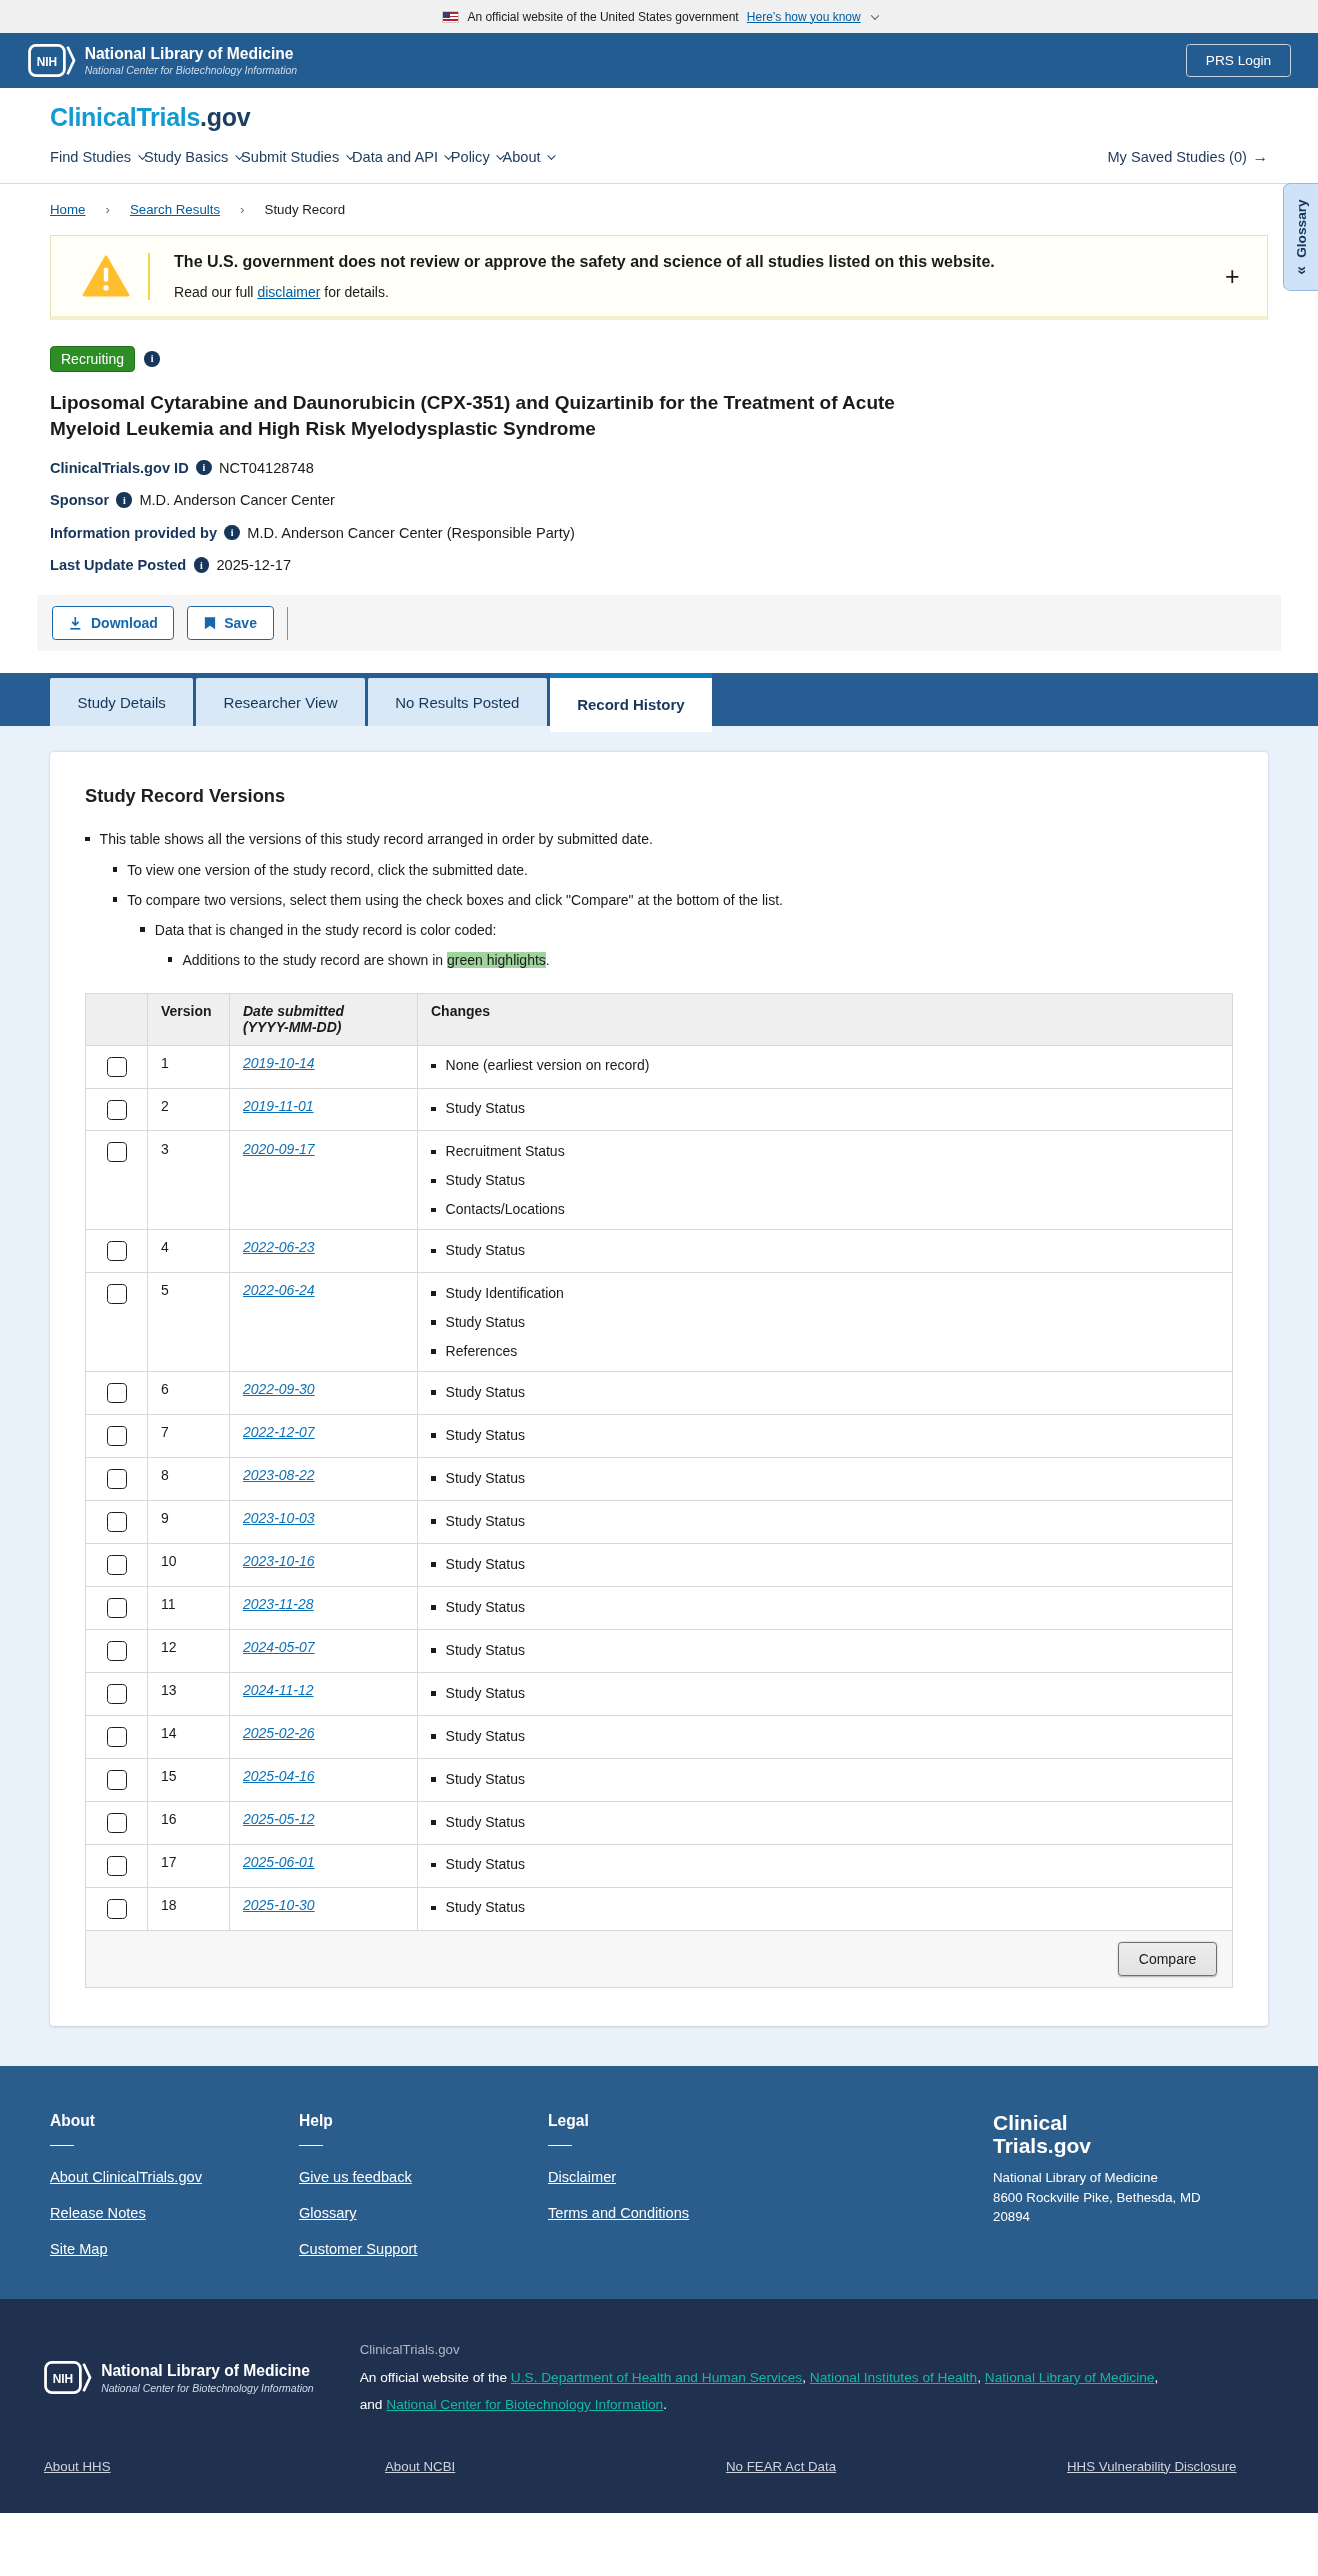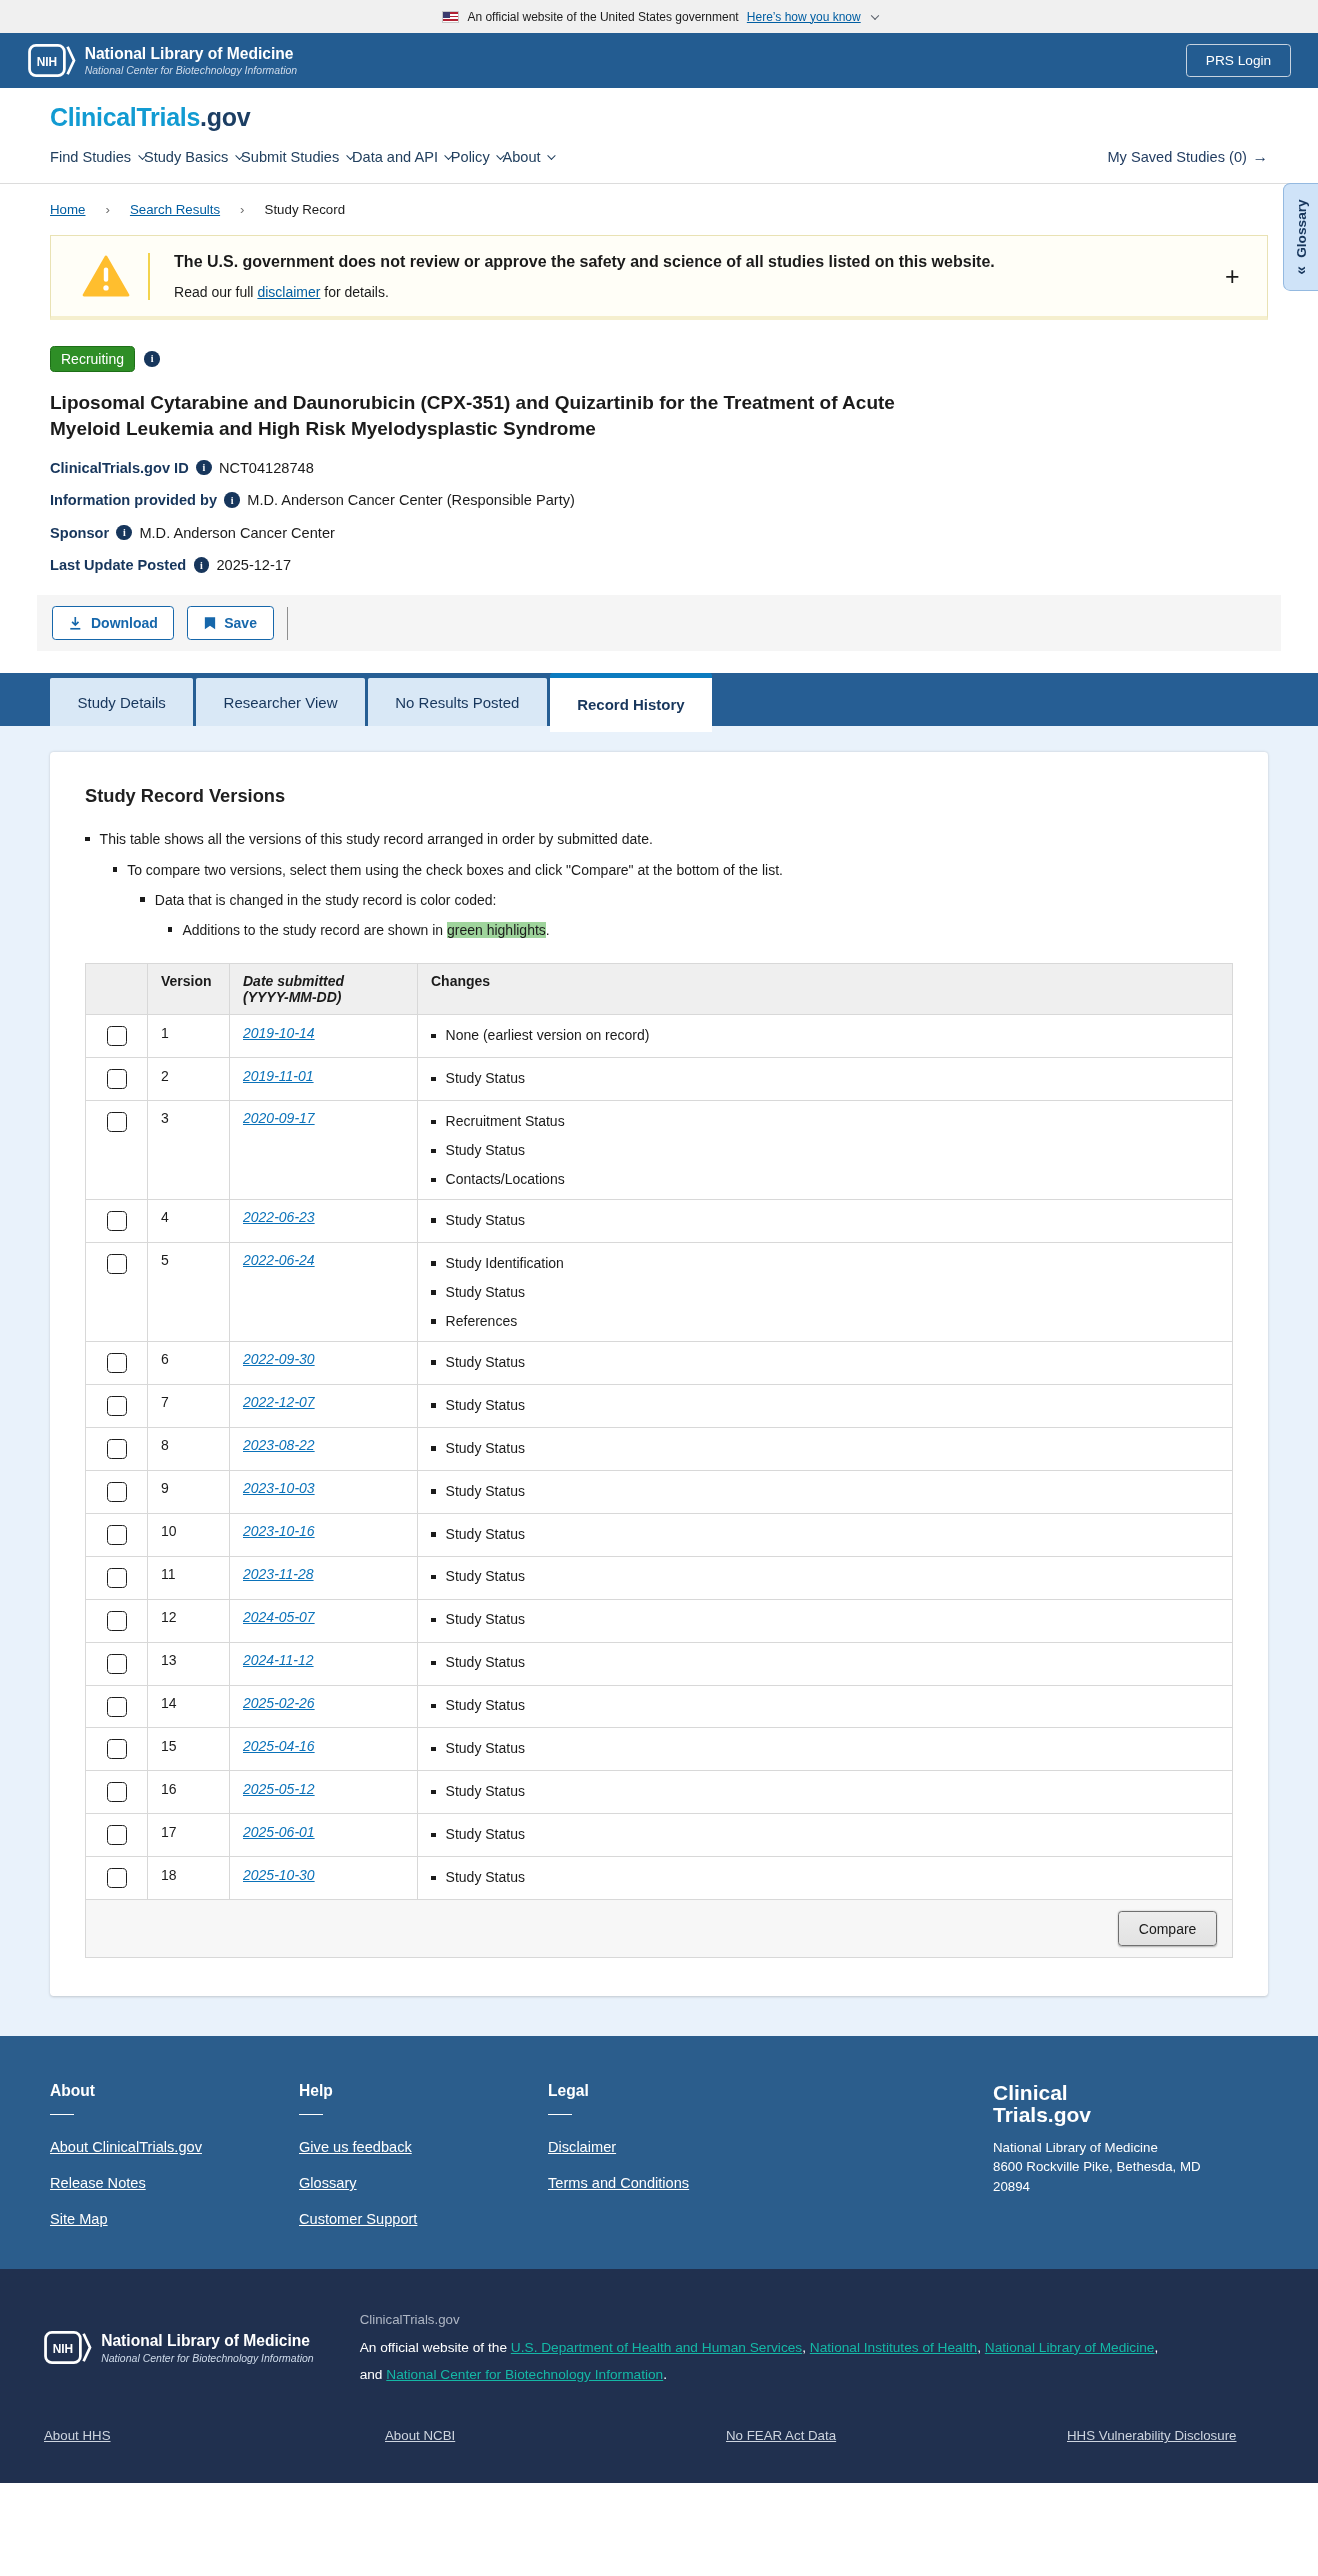--- a/index.html
+++ b/index.html
@@ -232,28 +232,28 @@
 
 <h1 class="study-title">Liposomal Cytarabine and Daunorubicin (CPX-351) and Quizartinib for the Treatment of Acute Myeloid Leukemia and High Risk Myelodysplastic Syndrome</h1>
 
 <div class="meta-block">
   <div class="meta-row">
     <span class="meta-label">ClinicalTrials.gov ID</span>
     <span class="info-icon"></span>
     <span>NCT04128748</span>
   </div>
   <div class="meta-row">
+    <span class="meta-label">Sponsor</span>
+    <span class="info-icon"></span>
+    <span>M.D. Anderson Cancer Center</span>
+  </div>
+  <div class="meta-row">
     <span class="meta-label">Information provided by</span>
     <span class="info-icon"></span>
     <span>M.D. Anderson Cancer Center (Responsible Party)</span>
-  </div>
-  <div class="meta-row">
-    <span class="meta-label">Sponsor</span>
-    <span class="info-icon"></span>
-    <span>M.D. Anderson Cancer Center</span>
   </div>
   <div class="meta-row">
     <span class="meta-label">Last Update Posted</span>
     <span class="info-icon"></span>
     <span>2025-12-17</span>
   </div>
 </div>
 
 <div class="action-bar">
   <button class="btn-outline">
@@ -280,20 +280,21 @@
 </div>
 
 <div class="record-section">
   <div class="card">
     <h2>Study Record Versions</h2>
 
     <div class="notes">
       <ul>
         <li><span>This table shows all the versions of this study record arranged in order by submitted date.</span>
           <ul>
+            <li><span>To view one version of the study record, click the submitted date.</span></li>
             <li><span>To compare two versions, select them using the check boxes and click "Compare" at the bottom of the list.</span>
               <ul>
                 <li><span>Data that is changed in the study record is color coded:</span>
                   <ul>
                     <li>
                       <span>Additions to the study record are shown in </span><span class="hl-green">green highlights</span><span>.</span>
                     </li>
                   </ul>
                 </li>
               </ul>

